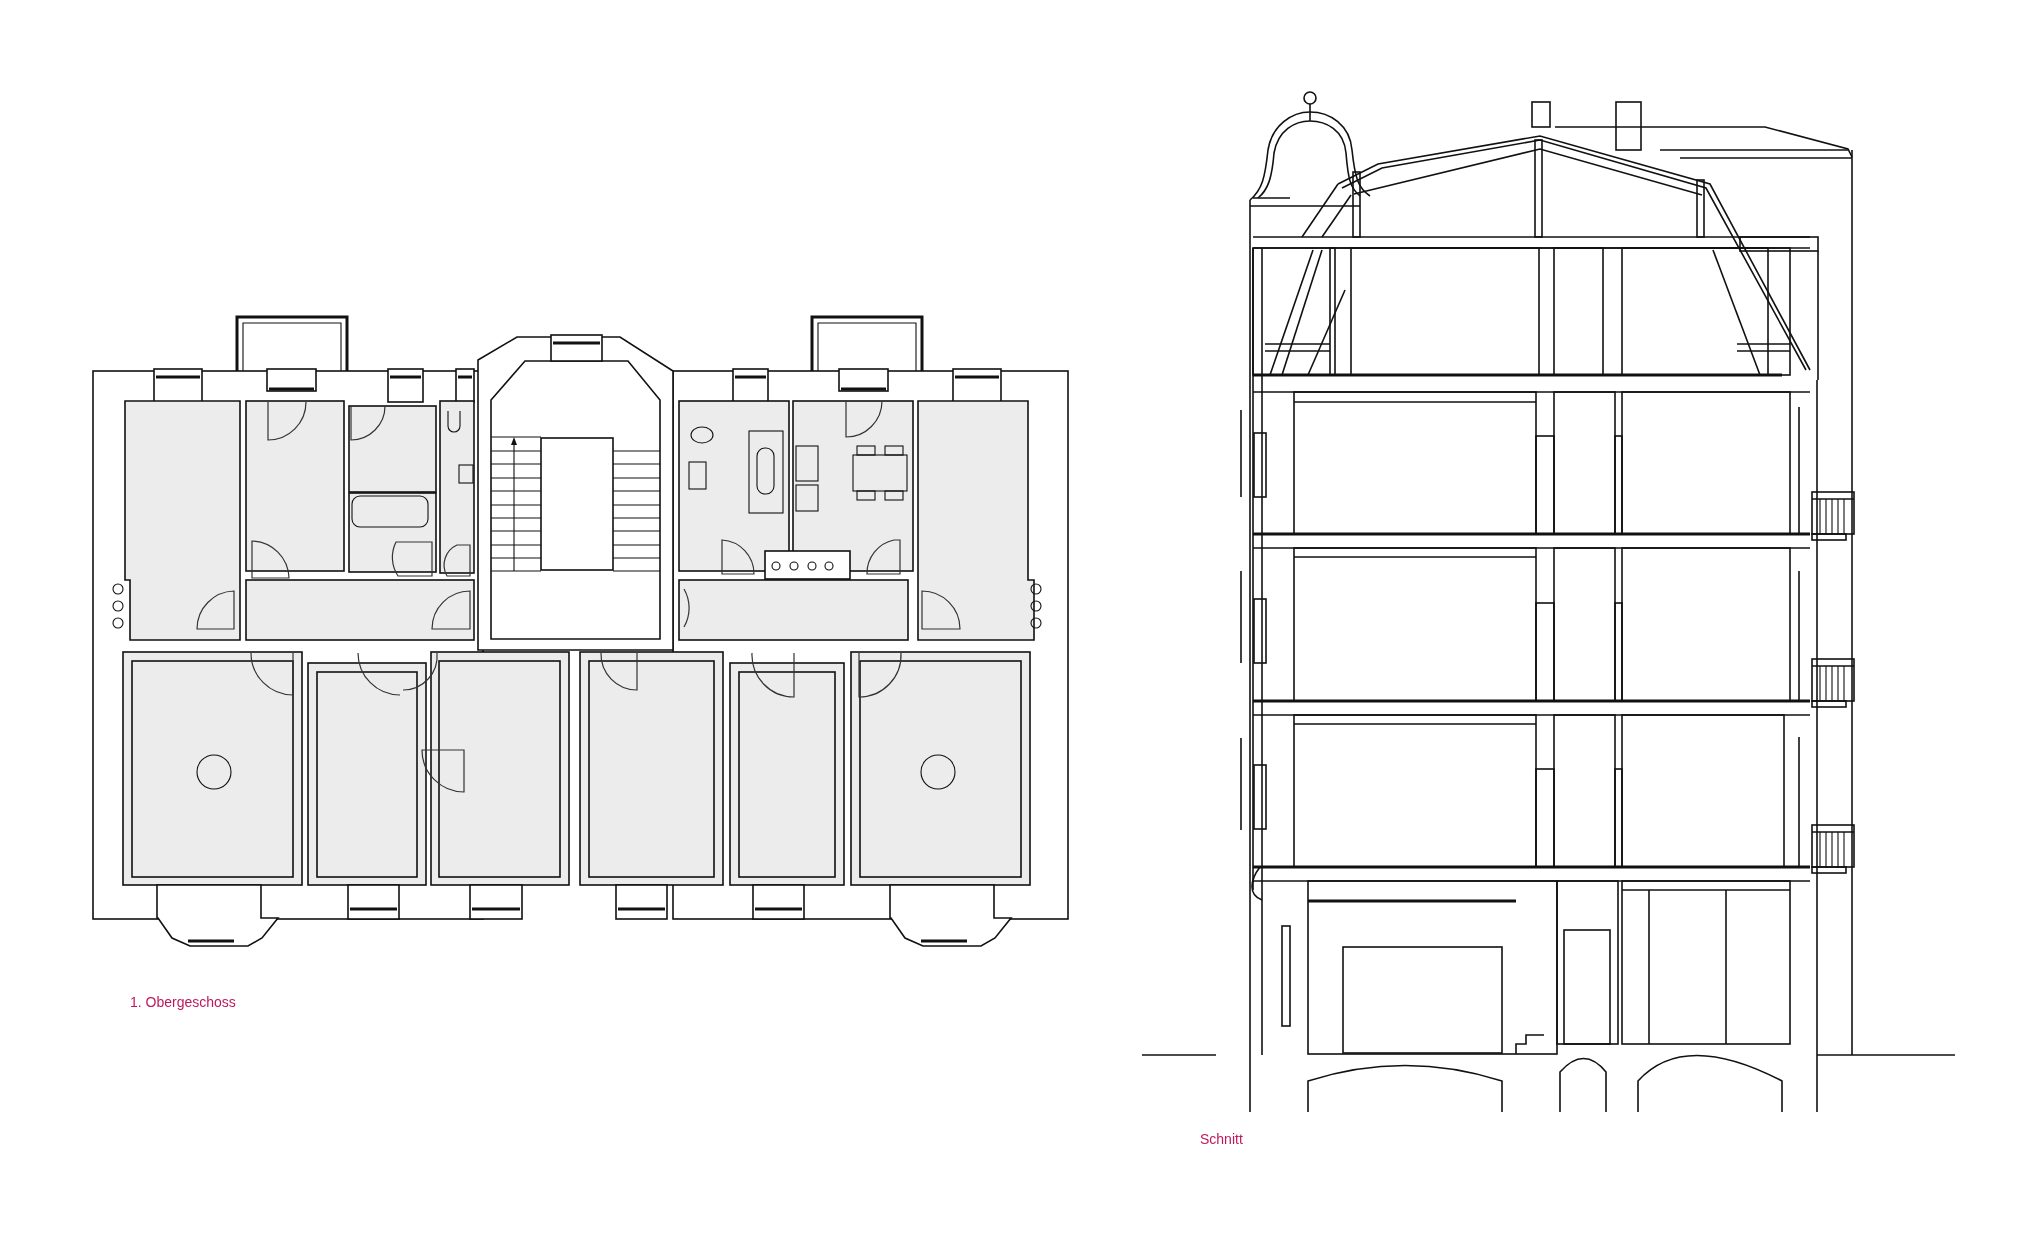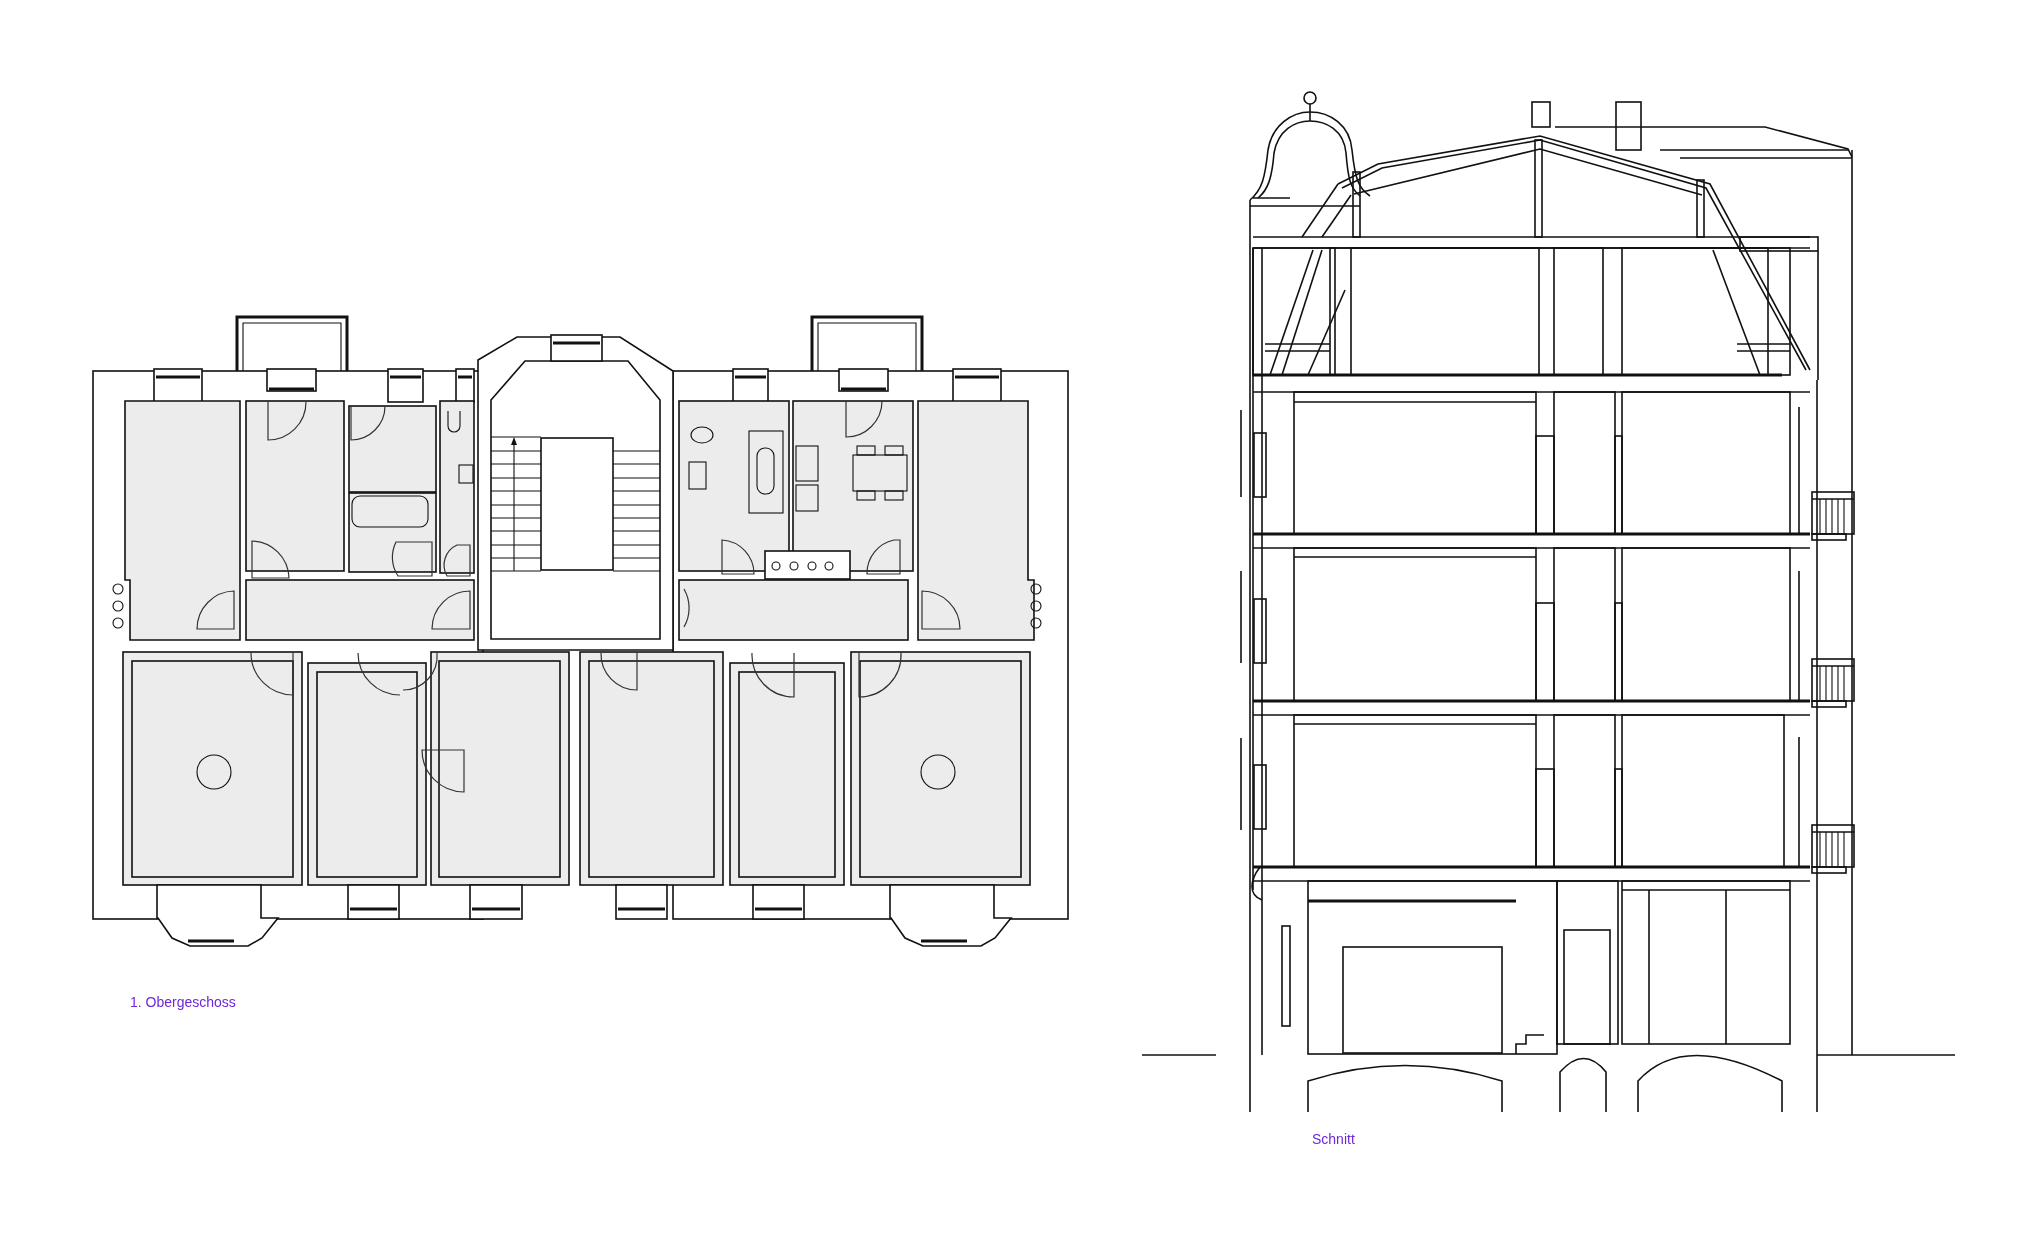--- a/index.html
+++ b/index.html
@@ -1,18 +1,18 @@
 <!DOCTYPE html>
 <html><head>
 <meta charset="utf-8">
 <style>
   html, body { margin: 0; padding: 0; background: #ffffff; }
   body { width: 2028px; height: 1237px; position: relative; overflow: hidden; font-family: "Liberation Sans", sans-serif; }
   .drawing { position: absolute; left: 0; top: 0; width: 2028px; height: 1237px; }
-  .caption { position: absolute; font-family: "Liberation Sans", sans-serif; font-size: 14px; color: #6d28d9; }
+  .caption { position: absolute; font-family: "Liberation Sans", sans-serif; font-size: 14px; color: #be185d; }
   svg .w { fill: none; stroke: #111; stroke-width: 1.6; }
   svg .t { fill: none; stroke: #111; stroke-width: 1.1; }
   svg .th { fill: none; stroke: #111; stroke-width: 3; }
   svg .room { fill: #ececec; stroke: #111; stroke-width: 1.6; }
   svg .wallfill { fill: #ffffff; stroke: #111; stroke-width: 1.6; }
   svg .arc { fill: none; stroke: #333; stroke-width: 1.2; }
 </style>
 </head>
 <body>
 
@@ -316,13 +316,13 @@
 
     <g>
       <path class="w" d="M1308 1112 L1308 1081 Q1405 1050 1502 1081 L1502 1112"></path>
       <path class="w" d="M1560 1112 L1560 1072 Q1584 1045 1606 1072 L1606 1112"></path>
       <path class="w" d="M1638 1112 L1638 1081 Q1684 1030 1782 1081 L1782 1112"></path>
     </g>
   </g>
 </svg>
 
 <div class="caption" style="left:130px; top:994px;">1. Obergeschoss</div>
-<div class="caption" style="left:1312px; top:1131px;">Schnitt</div>
+<div class="caption" style="left:1200px; top:1131px;">Schnitt</div>
 
 </body></html>

